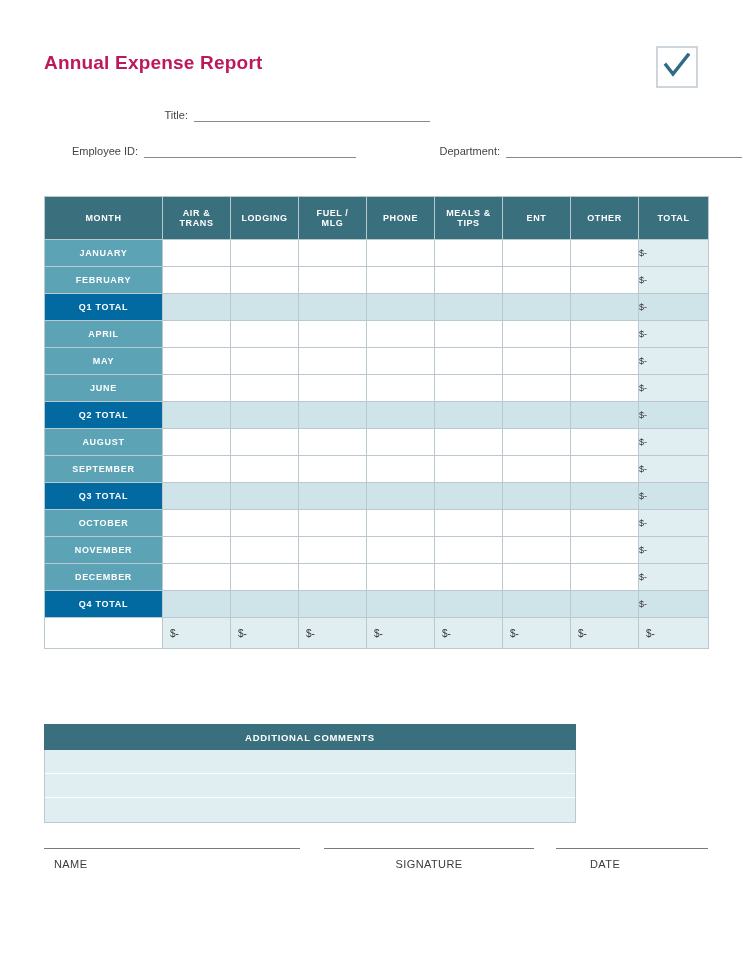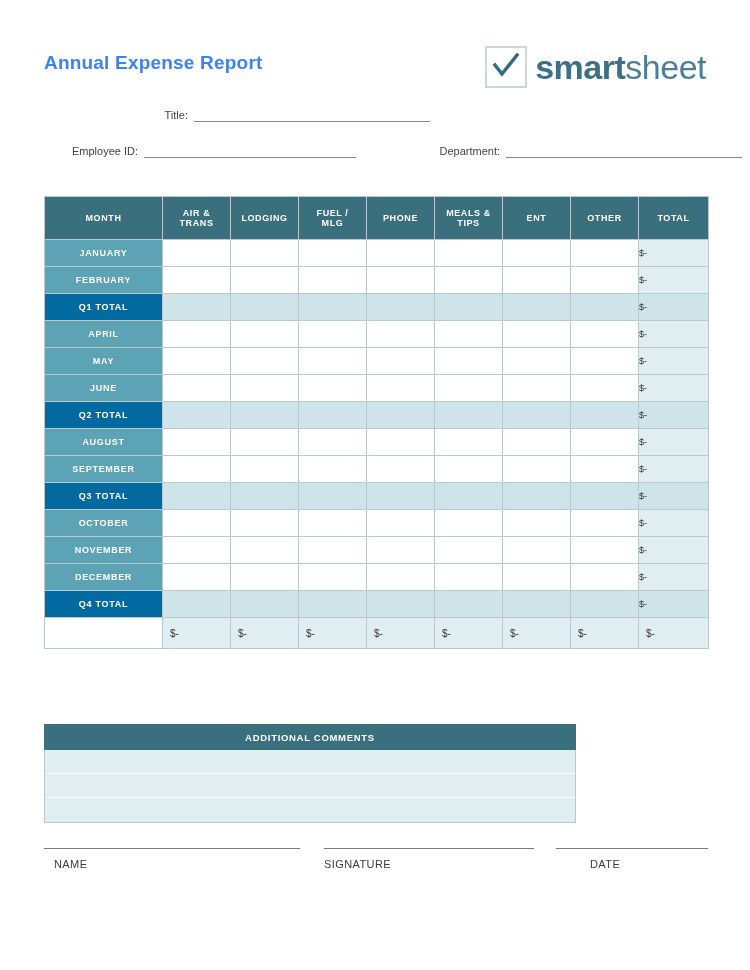--- a/index.html
+++ b/index.html
@@ -29,21 +29,21 @@
     top: 40px;
     width: 662px;
     height: 58px;
   }
   .doc-title {
     position: absolute;
     left: 0;
     top: 12px;
     font-size: 19px;
     font-weight: bold;
-    color: #3b82f6;
+    color: #be185d;
     letter-spacing: 0.2px;
   }
   .brand {
     position: absolute;
     right: 0;
     top: 0;
     display: flex;
     align-items: center;
     height: 54px;
   }
@@ -232,38 +232,37 @@
   }
   .sig-label {
     font-size: 11px;
     color: #3b3b3b;
     padding-top: 9px;
     letter-spacing: 0.4px;
   }
   .sig-name { width: 256px; }
   .sig-name .sig-label { padding-left: 10px; }
   .sig-signature { width: 210px; margin-left: 24px; }
-  .sig-signature .sig-label { }
+  .sig-signature .sig-label { text-align: center; }
   .sig-date { width: 152px; margin-left: 22px; }
   .sig-date .sig-label { padding-left: 34px; }
 </style>
 </head>
 <body>
 
 <div class="page">
 
   <div class="header">
     <div class="doc-title">Annual Expense Report</div>
     <div class="brand">
       <div class="brand-mark">
         <svg width="28" height="28" viewBox="0 0 28 28">
           <path d="M3 12 L10 21 L25 2" fill="none" stroke="#2f6b86" stroke-width="3.4" stroke-linecap="square"></path>
         </svg>
       </div>
-      <div class="brand-text"><span class="b1">smart</span><span class="b2">sheet</span></div>
     </div>
   </div>
 
   <div class="fields">
     <div class="field-row">
       <div class="field f-title">
         <div class="field-label">Title:</div>
         <div class="field-line"></div>
       </div>
     </div>

